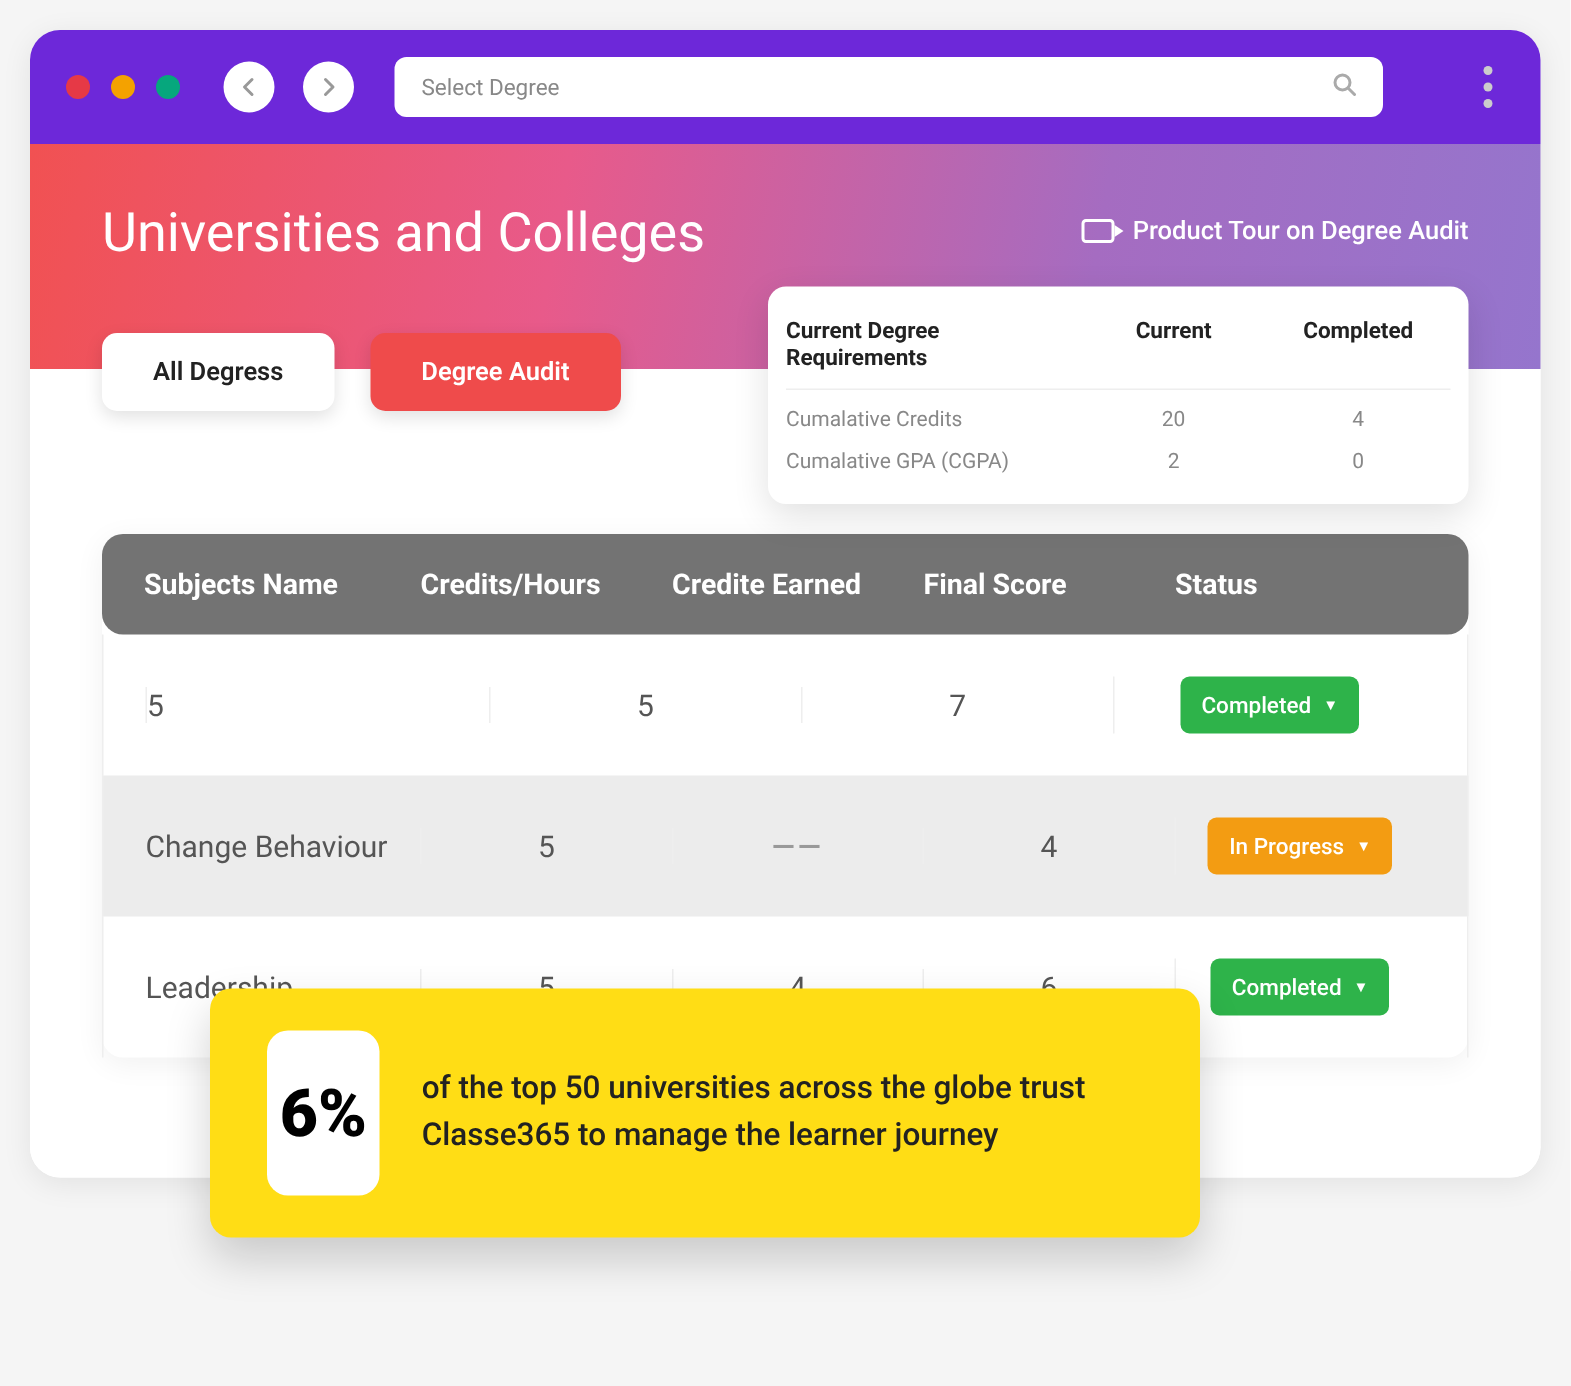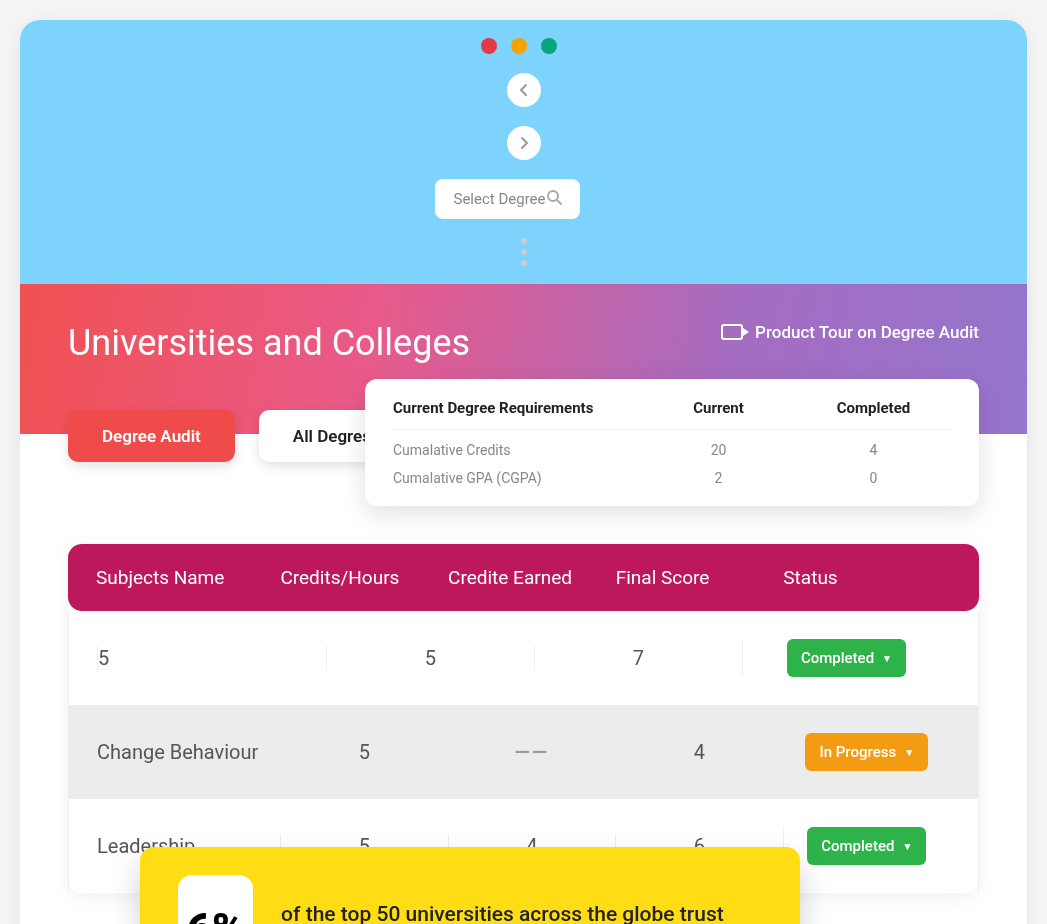--- a/index.html
+++ b/index.html
@@ -7,27 +7,26 @@
 
 .browser-window {
   background: #fff;
   border-radius: 20px;
   overflow: visible;
   box-shadow: 0 4px 20px rgba(0,0,0,0.08);
   position: relative;
 }
 
 .browser-bar {
-  background: #7dd3fc;
+  background: #6d28d9;
   padding: 18px 24px;
   display: flex;
   align-items: center;
   gap: 19px;
   border-radius: 20px 20px 0 0;
-  flex-direction: column;
 }
 
 .traffic-lights { display: flex; gap: 14px; margin-right: 10px; }
 .traffic-light { width: 16px; height: 16px; border-radius: 50%; }
 .tl-red { background: #e63946; }
 .tl-yellow { background: #f4a200; }
 .tl-green { background: #06a77d; }
 
 .nav-btn {
   width: 34px; height: 34px; border-radius: 50%;
@@ -56,21 +55,21 @@
   padding: 38px 48px 0 48px;
   position: relative;
   height: 150px;
 }
 
 .hero-title {
   color: #fff; font-size: 36px; font-weight: 400;
 }
 
 .product-tour {
-  position: absolute; right: 48px; top: 38px;
+  position: absolute; right: 48px; top: 48px;
   color: #fff; font-size: 17px; font-weight: 500;
   display: flex; align-items: center; gap: 12px; cursor: pointer;
 }
 .video-icon {
   width: 22px; height: 16px; border: 2px solid #fff; border-radius: 3px;
   position: relative;
 }
 .video-icon::after {
   content: ''; position: absolute; right: -8px; top: 2px;
   border-left: 6px solid #fff; border-top: 4px solid transparent; border-bottom: 4px solid transparent;
@@ -84,22 +83,22 @@
   padding: 16px 34px; border-radius: 10px; font-size: 17px; font-weight: 600;
   cursor: pointer; box-shadow: 0 4px 12px rgba(0,0,0,0.12);
 }
 .tab-btn.white { background: #fff; color: #222; }
 .tab-btn.red { background: #ef4b4b; color: #fff; }
 
 .req-card {
   position: absolute; right: 48px; top: 95px;
   background: #fff; border-radius: 12px;
   box-shadow: 0 8px 24px rgba(0,0,0,0.12);
-  padding: 20px 28px;
-  width: 614px;
+  padding: 20px 12px;
+  width: 467px;
   z-index: 5;
 }
 .req-header {
   display: flex; font-size: 15px; font-weight: 700; color: #222;
   padding-bottom: 12px; border-bottom: 1px solid #eee;
 }
 .req-header .col1 { flex: 1.6; }
 .req-header .col2, .req-header .col3 { flex: 1; text-align: center; }
 .req-row {
   display: flex; font-size: 14px; color: #888; padding-top: 12px;
@@ -113,25 +112,25 @@
   border-radius: 0 0 20px 20px;
 }
 
 .data-table {
   border-radius: 14px;
   overflow: visible;
   box-shadow: 0 4px 20px rgba(0,0,0,0.06);
 }
 
 .table-header {
-  background: #be185d;
+  background: #737373;
   color: #fff;
   display: flex;
   padding: 22px 28px;
-  font-size: 19px; font-weight: 400;
+  font-size: 19px; font-weight: 700;
   border-radius: 14px;
 }
 .th { flex: 1; }
 .th:first-child { flex: 1.1; }
 
 .table-body { }
 .tr {
   display: flex; padding: 28px; align-items: center;
   font-size: 20px; color: #555;
   border-left: 1px solid #eee; border-right: 1px solid #eee;
@@ -211,22 +210,22 @@
     </div>
   </div>
 
   <div class="hero">
     <h1 class="hero-title">Universities and Colleges</h1>
     <div class="product-tour">
       <span class="video-icon"></span>
       <span>Product Tour on Degree Audit</span>
     </div>
     <div class="tabs-row">
+      <div class="tab-btn white">All Degress</div>
       <div class="tab-btn red">Degree Audit</div>
-      <div class="tab-btn white">All Degress</div>
     </div>
     <div class="req-card">
       <div class="req-header">
         <div class="col1">Current Degree Requirements</div>
         <div class="col2">Current</div>
         <div class="col3">Completed</div>
       </div>
       <div class="req-row">
         <div class="col1">Cumalative Credits</div>
         <div class="col2">20</div>

